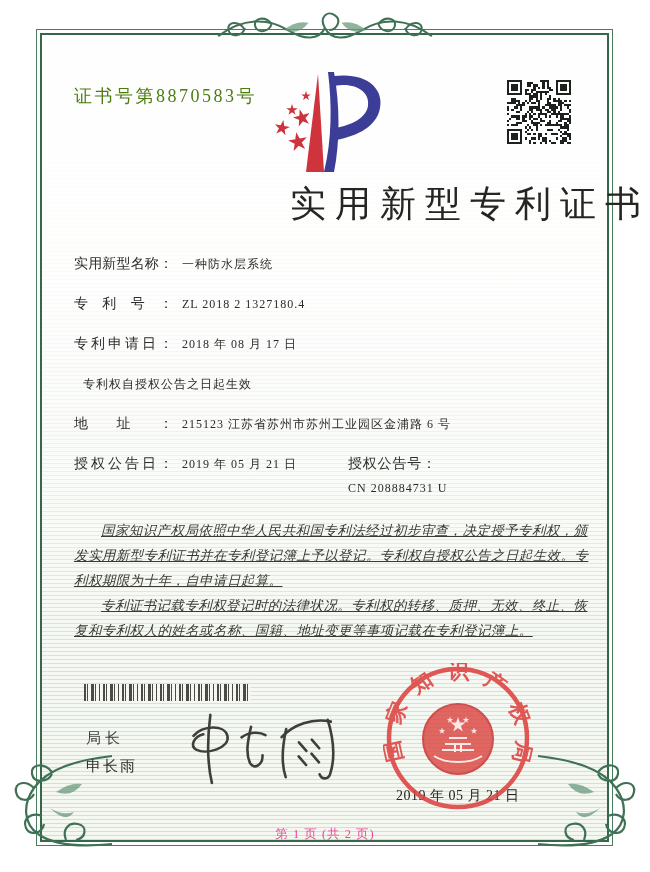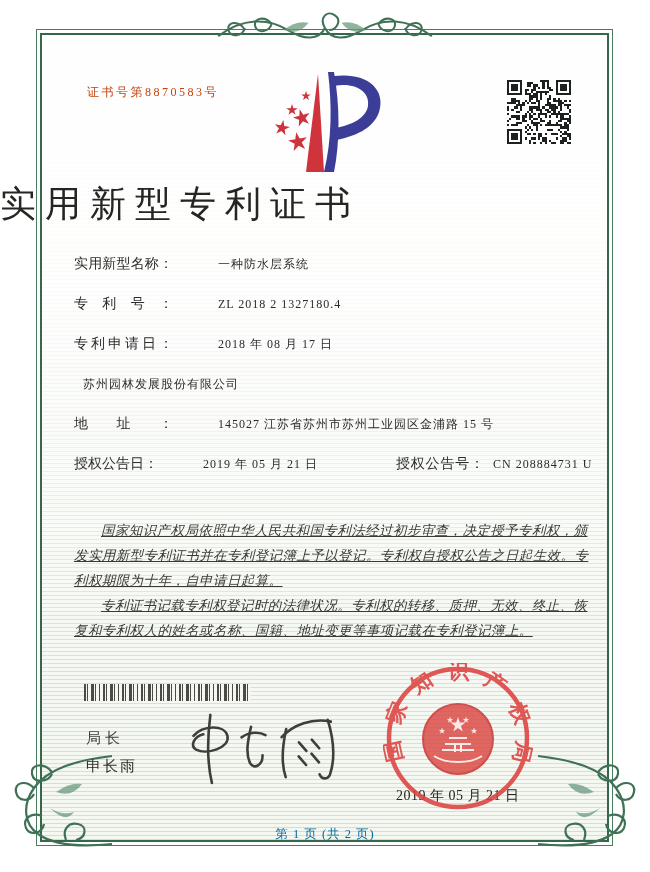--- a/index.html
+++ b/index.html
@@ -17,53 +17,53 @@
         linear-gradient(180deg,rgba(255,255,255,.96) 0%,rgba(255,255,255,.9) 30%,
                         rgba(255,255,255,.55) 55%,rgba(255,255,255,.12) 75%,rgba(255,255,255,0) 100%),
         repeating-linear-gradient(180deg,rgba(110,165,125,.28) 0 1px,rgba(255,255,255,0) 1px 4px),
         #f4f8f1;}
   .ornament{position:absolute;pointer-events:none;}
   .orn-top-center{left:212px;top:5px;width:226px;height:48px;}
   .orn-bottom-left{left:6px;bottom:10px;width:112px;height:112px;}
   .orn-bottom-right{right:6px;bottom:10px;width:112px;height:112px;transform:scaleX(-1);}
 
   
-  .cert-no{position:absolute;left:87px;top:84px;font-size:12px;letter-spacing:2.5px;color:#c2410c;}
+  .cert-no{position:absolute;left:74px;top:84px;font-size:18px;letter-spacing:2.5px;color:#4d7c0f;}
   .logo{position:absolute;left:262px;top:70px;width:130px;height:106px;}
   .qr{position:absolute;left:507px;top:80px;width:64px;height:64px;}
-  .title{position:absolute;left:0;right:0;top:180px;text-align:left;
+  .title{position:absolute;left:0;right:0;top:180px;text-align:right;
        font-size:36px;letter-spacing:9px;color:#252522;font-weight:500;}
 
   
   .fields{position:absolute;left:74px;top:252px;right:58px;display:flex;flex-direction:column;gap:16px;}
-  .frow{display:flex;align-items:baseline;line-height:24px;white-space:nowrap;gap:36px;}
+  .frow{display:flex;align-items:baseline;line-height:24px;white-space:nowrap;}
   .flabel{display:inline-block;width:99px;font-size:14px;letter-spacing:0;
        text-align:justify;text-align-last:justify;color:#2e2e2a;}
   .fvalue{font-size:12px;margin-left:9px;letter-spacing:1px;color:#2b2b27;}
-  .grant-pair2{margin-left:42px;display:flex;align-items:baseline;}
+  .grant-pair2{margin-left:42px;display:flex;align-items:baseline;flex-direction:column;}
   .glabel{display:inline-block;width:88px;font-size:14px;text-align:justify;text-align-last:justify;}
 
   
   .legal{position:absolute;left:74px;right:60px;top:518px;font-size:13.5px;line-height:1.86;
        font-style:italic;color:#3a3a33;letter-spacing:.4px;}
   .legal p{margin:0;text-indent:2em;text-decoration:underline;}
 
   
   .barcode{position:absolute;left:84px;top:684px;width:167px;height:17px;opacity:.82;
        background:repeating-linear-gradient(90deg,
          #27271f 0 2px,#f7f7f2 2px 3px,#27271f 3px 4px,#f7f7f2 4px 7px,
          #27271f 7px 10px,#f7f7f2 10px 11px,#27271f 11px 12px,#f7f7f2 12px 15px,
          #27271f 15px 16px,#f7f7f2 16px 19px);}
   .sig-role{position:absolute;left:86px;top:729px;font-size:15px;letter-spacing:4px;color:#404040;}
   .sig-name{position:absolute;left:86px;top:757px;font-size:15px;letter-spacing:2px;color:#2e2e2a;text-align:right;}
   .sig-hand{position:absolute;left:182px;top:700px;width:170px;height:90px;}
   .seal-date{position:absolute;left:396px;top:787px;font-size:14px;letter-spacing:.5px;color:#23231f;z-index:1;}
   .seal{position:absolute;left:383px;top:663px;width:150px;height:150px;z-index:2;opacity:.88;}
   .footer{position:absolute;left:0;right:0;top:826px;text-align:center;font-size:12.5px;
-       letter-spacing:1px;color:#0369a1;}
+       letter-spacing:1px;color:#ec4899;}
 </style>
 </head>
 <body>
 
 <div class="cert">
 
   <div class="paper-bg"></div>
   <div class="frame-outer"></div>
   <div class="frame-inner"></div>
 
@@ -454,25 +454,25 @@
     </div>
     <div class="frow">
       <span class="flabel">专利号：</span>
       <span class="fvalue">ZL 2018 2 1327180.4</span>
     </div>
     <div class="frow">
       <span class="flabel">专利申请日：</span>
       <span class="fvalue">2018 年 08 月 17 日</span>
     </div>
     <div class="frow">
-      <span class="fvalue">苏州园林发展股份有限公司</span>
+      <span class="fvalue">专利权自授权公告之日起生效</span>
     </div>
     <div class="frow">
       <span class="flabel">地址：</span>
-      <span class="fvalue">145027 江苏省苏州市苏州工业园区金浦路 15 号</span>
+      <span class="fvalue">215123 江苏省苏州市苏州工业园区金浦路 6 号</span>
     </div>
     <div class="frow">
       <span class="flabel">授权公告日：</span>
       <span class="fvalue">2019 年 05 月 21 日</span>
       <span class="grant-pair2">
         <span class="glabel">授权公告号：</span>
         <span class="fvalue">CN 208884731 U</span>
       </span>
     </div>
   </div>

